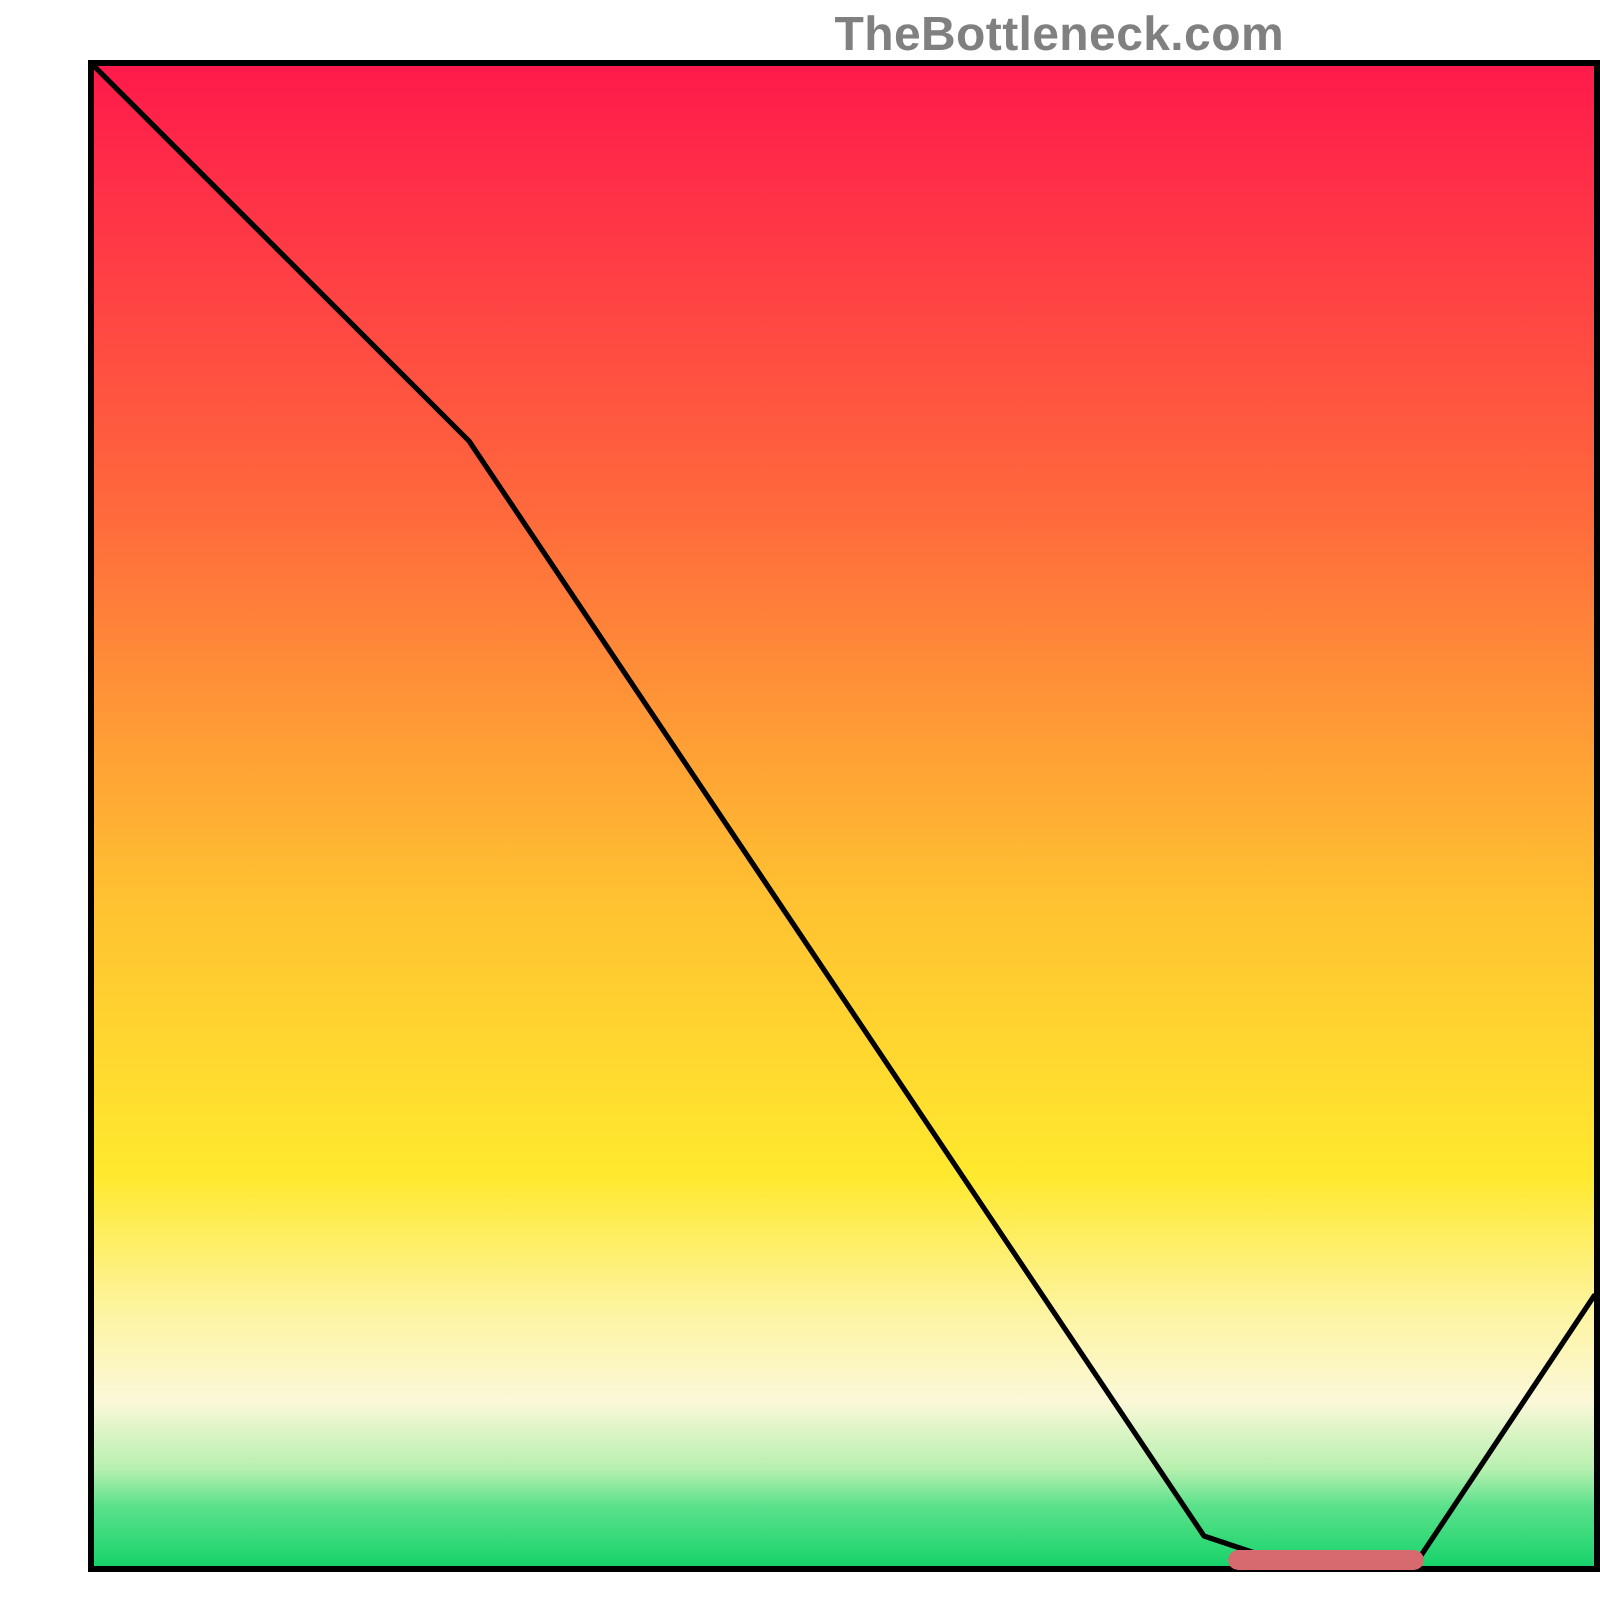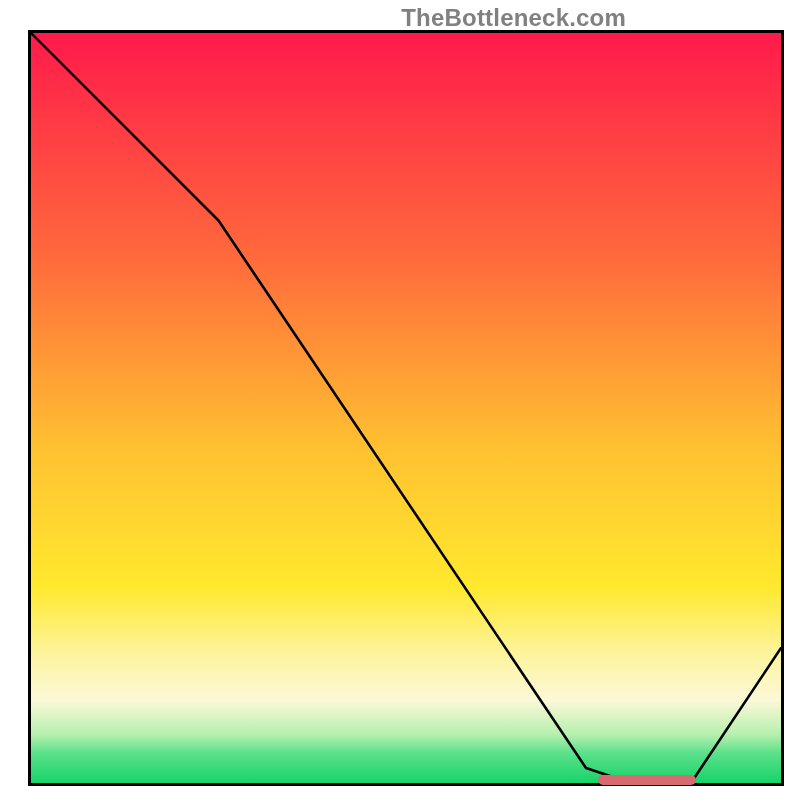--- a/index.html
+++ b/index.html
@@ -8,20 +8,21 @@
     width: 800px;
     height: 800px;
     background: #ffffff;
     font-family: Arial, Helvetica, sans-serif;
     overflow: hidden;
   }
   .stage {
     position: relative;
     width: 644px;
     height: 800px;
+    margin-left: 16px;
   }
   .watermark {
     position: absolute;
     top: 4px;
     right: 18px;
     font-size: 24px;
     font-weight: bold;
     color: #808080;
     letter-spacing: 0.2px;
     user-select: none;

